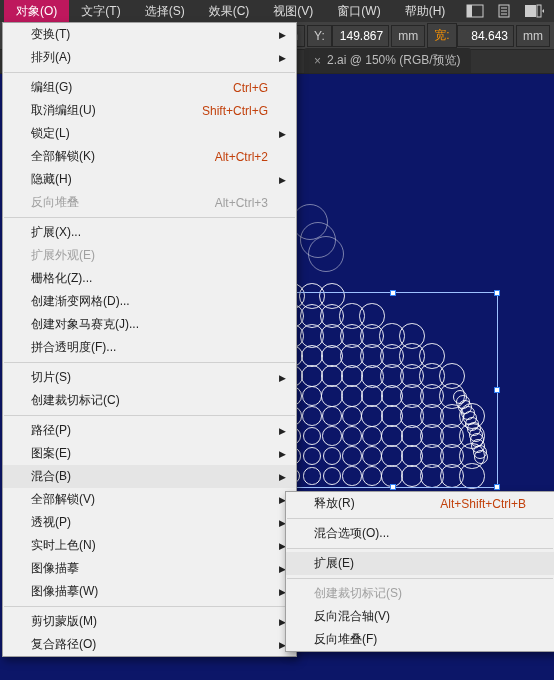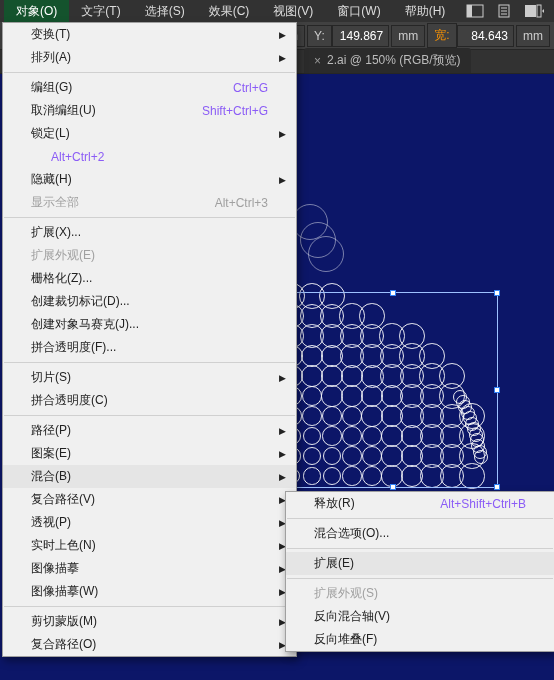--- a/index.html
+++ b/index.html
@@ -1,20 +1,20 @@
 <!DOCTYPE html>
 <html><head>
 <meta charset="utf-8">
 <style>
 *{margin:0;padding:0;box-sizing:border-box;font-family:"Microsoft YaHei",sans-serif;font-size:12px;-webkit-font-smoothing:antialiased}
 html,body{width:554px;height:680px;overflow:hidden}
 body{background:#323232;color:#e6e6e6}
 .menubar{height:22px;background:#323232;display:flex;align-items:center;padding:0 4px}
 .menubar .mitem{padding:3px 12px;color:#ddd;cursor:default}
-.menubar .mitem.active{background:#14532d;color:#fff}
+.menubar .mitem.active{background:#be185d;color:#fff}
 .menubar .spacer{flex:1}
 .menubar .ticon{width:28px;height:18px;display:flex;align-items:center;justify-content:center;margin:0 1px}
 .menubar .ticon svg{display:block}
 .toolbar{height:28px;background:#414141;display:flex;align-items:center;padding:0 4px;border-bottom:1px solid #262626}
 .tlabel{background:#404040;color:#ccc;padding:3px 6px;margin-left:2px;border:1px solid #262626}
 .tlabel.orange{color:#ff9500}
 .tinput{background:#404040;color:#fff;border:1px solid #262626;padding:3px 5px;width:68px;text-align:right}
 .tabstrip{height:24px;background:#323232;display:flex;align-items:flex-end;padding-left:4px;border-bottom:1px solid #262626}
 .tab{padding:4px 10px;background:#2b2b2b;color:#bbb;margin-right:2px;display:flex;align-items:center;gap:6px;border-top-left-radius:3px;border-top-right-radius:3px}
 .tab .tclose{color:#999}
@@ -22,21 +22,21 @@
 .selbox{position:absolute;border:1px solid #9ec1ff}
 .selbox .handle{position:absolute;width:6px;height:6px;background:#fff;border:1px solid #3282f6}
 .selbox .nw{top:-3px;left:-3px}.selbox .ne{top:-3px;right:-3px}.selbox .sw{bottom:-3px;left:-3px}.selbox .se{bottom:-3px;right:-3px}
 .selbox .n{top:-3px;left:50%;margin-left:-3px}.selbox .s{bottom:-3px;left:50%;margin-left:-3px}
 .selbox .w{left:-3px;top:50%;margin-top:-3px}.selbox .e{right:-3px;top:50%;margin-top:-3px}
 .dropdown{position:absolute;background:#f0f0f0;color:#222;border:1px solid #a0a0a0;box-shadow:2px 4px 8px rgba(0,0,0,.4);min-width:270px}
 .dropdown .row{display:flex;align-items:center;height:23px;padding:0 28px 0 28px;position:relative;cursor:default}
 .dropdown .row.hl{background:#e5e5e5}
 .dropdown .row.disabled{color:#a0a0a0}
 .dropdown .row .lbl{flex:1}
-.dropdown .row .sc{color:#8b5cf6;margin-left:20px}
+.dropdown .row .sc{color:#c2410c;margin-left:20px}
 .dropdown .row.disabled .sc{color:#a0a0a0}
 .dropdown .row .arr{position:absolute;right:10px;font-size:9px}
 .dropdown .sep{height:1px;background:#d0d0d0;margin:3px 1px}
 .circle{position:absolute;border:1px solid rgba(255,255,255,.9);border-radius:50%}
 .pcircle{position:absolute;border:1px solid rgba(255,255,255,.45);border-radius:50%}
 </style>
 </head>
 <body>
 
 <div class="menubar">
@@ -218,72 +218,73 @@
     </div>
     <div class="row">
       <span class="lbl">取消编组(U)</span>
       <span class="sc">Shift+Ctrl+G</span>
     </div>
     <div class="row">
       <span class="lbl">锁定(L)</span>
       <span class="arr">▶</span>
     </div>
     <div class="row">
+      <span class="lbl">全部解锁(K)</span>
       <span class="sc">Alt+Ctrl+2</span>
     </div>
     <div class="row">
       <span class="lbl">隐藏(H)</span>
       <span class="arr">▶</span>
     </div>
     <div class="row disabled">
-      <span class="lbl">显示全部</span>
+      <span class="lbl">反向堆叠</span>
       <span class="sc">Alt+Ctrl+3</span>
     </div>
     <div class="sep"></div>
     <div class="row">
       <span class="lbl">扩展(X)...</span>
     </div>
     <div class="row disabled">
       <span class="lbl">扩展外观(E)</span>
     </div>
     <div class="row">
       <span class="lbl">栅格化(Z)...</span>
     </div>
     <div class="row">
-      <span class="lbl">创建裁切标记(D)...</span>
+      <span class="lbl">创建渐变网格(D)...</span>
     </div>
     <div class="row">
       <span class="lbl">创建对象马赛克(J)...</span>
     </div>
     <div class="row">
       <span class="lbl">拼合透明度(F)...</span>
     </div>
     <div class="sep"></div>
     <div class="row">
       <span class="lbl">切片(S)</span>
       <span class="arr">▶</span>
     </div>
     <div class="row">
-      <span class="lbl">拼合透明度(C)</span>
+      <span class="lbl">创建裁切标记(C)</span>
     </div>
     <div class="sep"></div>
     <div class="row">
       <span class="lbl">路径(P)</span>
       <span class="arr">▶</span>
     </div>
     <div class="row">
       <span class="lbl">图案(E)</span>
       <span class="arr">▶</span>
     </div>
     <div class="row hl">
       <span class="lbl">混合(B)</span>
       <span class="arr">▶</span>
     </div>
     <div class="row">
-      <span class="lbl">复合路径(V)</span>
+      <span class="lbl">全部解锁(V)</span>
       <span class="arr">▶</span>
     </div>
     <div class="row">
       <span class="lbl">透视(P)</span>
       <span class="arr">▶</span>
     </div>
     <div class="row">
       <span class="lbl">实时上色(N)</span>
       <span class="arr">▶</span>
     </div>
@@ -314,21 +315,21 @@
     <div class="sep"></div>
     <div class="row">
       <span class="lbl">混合选项(O)...</span>
     </div>
     <div class="sep"></div>
     <div class="row hl">
       <span class="lbl">扩展(E)</span>
     </div>
     <div class="sep"></div>
     <div class="row disabled">
-      <span class="lbl">扩展外观(S)</span>
+      <span class="lbl">创建裁切标记(S)</span>
     </div>
     <div class="row">
       <span class="lbl">反向混合轴(V)</span>
     </div>
     <div class="row">
       <span class="lbl">反向堆叠(F)</span>
     </div>
   </div>
 
 </body></html>

